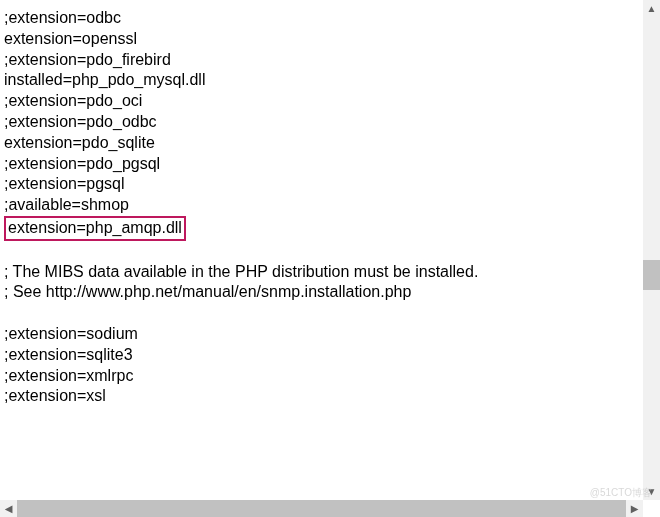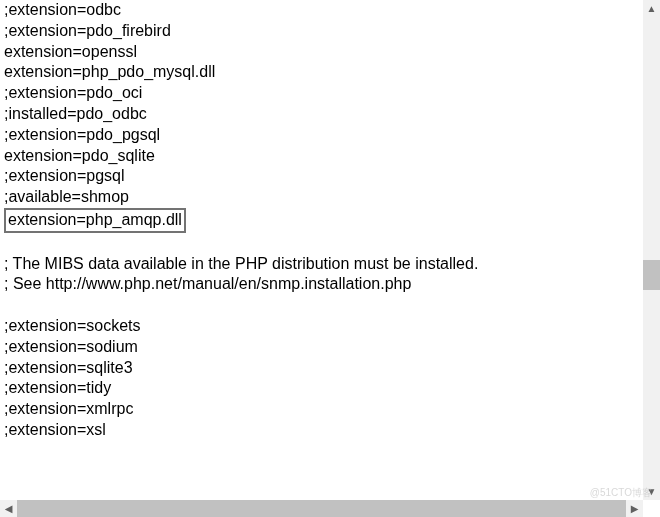--- a/index.html
+++ b/index.html
@@ -16,31 +16,31 @@
       width: 660px;
       height: 517px;
       position: relative;
       overflow: hidden;
     }
     .content-area {
       width: 640px;
       height: 497px;
       overflow: hidden;
       position: relative;
-      padding: 0 4px;
+      padding: 8px 4px;
     }
     .line {
       white-space: nowrap;
     }
     .blank-line {
       height: 1.3em;
     }
     .highlighted {
       display: inline-block;
-      border: 2px solid #737373;
+      border: 2px solid #be185d;
       padding: 0 2px;
     }
     .scrollbar-v {
       position: absolute;
       right: 0;
       top: 0;
       width: 17px;
       height: 500px;
       background: #f1f1f1;
     }
@@ -126,38 +126,36 @@
       width: 1px;
       height: 1em;
       vertical-align: text-bottom;
     }
   </style>
 </head>
 <body>
 
 <div class="content-area">
   <div class="line">;extension=odbc</div>
+  <div class="line">extension=openssl</div>
   <div class="line">;extension=pdo_firebird</div>
-  <div class="line">extension=openssl</div>
-  <div class="line">extension=php_pdo_mysql.dll</div>
+  <div class="line">installed=php_pdo_mysql.dll</div>
   <div class="line">;extension=pdo_oci</div>
-  <div class="line">;installed=pdo_odbc</div>
+  <div class="line">;extension=pdo_odbc</div>
+  <div class="line">extension=pdo_sqlite</div>
   <div class="line cursor-line">;extension=pdo_pgsql</div>
-  <div class="line">extension=pdo_sqlite</div>
   <div class="line">;extension=pgsql</div>
   <div class="line">;available=shmop</div>
   <div><span class="highlighted">extension=php_amqp.dll</span></div>
   <div class="blank-line"></div>
   <div class="line">; The MIBS data available in the PHP distribution must be installed.</div>
   <div class="line">; See http://www.php.net/manual/en/snmp.installation.php</div>
   <div class="blank-line"></div>
-  <div class="line">;extension=sockets</div>
   <div class="line">;extension=sodium</div>
   <div class="line">;extension=sqlite3</div>
-  <div class="line">;extension=tidy</div>
   <div class="line">;extension=xmlrpc</div>
   <div class="line">;extension=xsl</div>
 </div>
 
 <div class="scrollbar-v">
   <div class="arrow-up">
     <span class="arrow-glyph">▲</span>
   </div>
   <div class="thumb"></div>
   <div class="arrow-down">

